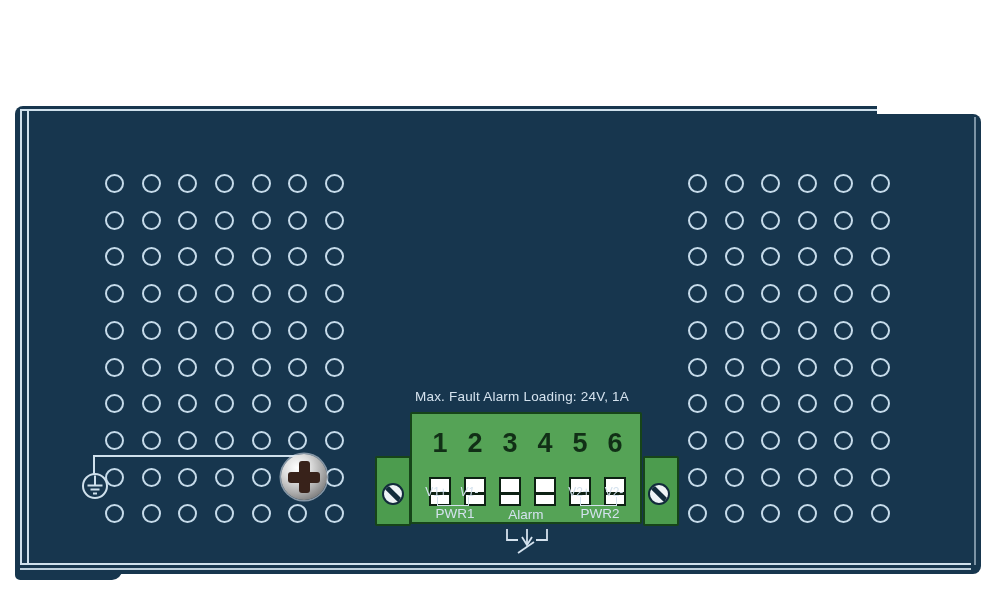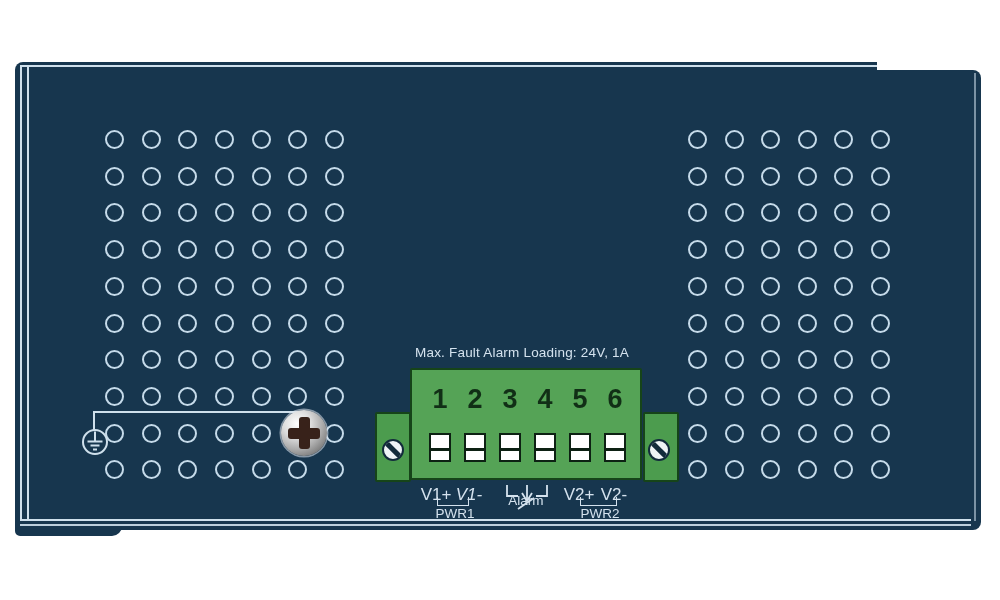--- a/index.html
+++ b/index.html
@@ -8,21 +8,21 @@
     --hole:#c6dbea;
     --text:#d4e2ee;
     --green:#55a356;
     --green-tab:#4c9c4e;
     --green-dark:#164419;
     --ink:#112f16;
   }
   html,body{margin:0;padding:0;background:#fff;}
   .stage{position:relative;width:1000px;height:600px;background:#fff;overflow:hidden;
          font-family:"Liberation Sans",sans-serif;}
-  .abs{position:absolute;}
+  .abs{position:absolute;margin-top:44px;}
   
   .chassis-a{left:15px;top:62px;width:862px;height:468px;background:var(--panel);
              border-radius:8px 0 0 8px;}
   .chassis-b{left:874px;top:70px;width:107px;height:460px;background:var(--panel);
              border-radius:0 8px 8px 0;}
   .foot{left:15px;top:521px;width:107px;height:15px;background:var(--panel);
         border-radius:0 0 10px 5px;}
   .pline{background:var(--line);}
   
   .hole{position:absolute;width:15px;height:15px;border:2.5px solid var(--hole);
@@ -42,21 +42,21 @@
   .tnum{position:absolute;top:16px;width:30px;text-align:center;font-size:27px;
         font-weight:bold;color:var(--ink);line-height:1;}
   .tsq{position:absolute;top:63px;width:18px;height:25px;background:#fff;
        border:2.5px solid #0d2113;}
   .tsq-div{position:absolute;left:0;right:0;top:13px;height:2.5px;background:#0d2113;}
   .tscrew{position:absolute;width:18px;height:18px;background:#eef3f6;
           border:2px solid #122b3b;border-radius:50%;overflow:hidden;}
   .tscrew::after{content:"";position:absolute;left:-2px;top:7px;width:24px;height:4.5px;
                  background:#122b3b;transform:rotate(45deg);}
   
-  .lbl{position:absolute;width:40px;text-align:center;font-size:17px;color:var(--text);}
+  .lbl{position:absolute;width:40px;text-align:center;font-size:12px;color:var(--text);}
   .lbl-big{position:absolute;width:80px;text-align:center;font-size:13.5px;color:var(--text);}
   .bracket{position:absolute;height:8px;border-left:1.7px solid var(--text);
            border-right:1.7px solid var(--text);border-bottom:1.7px solid var(--text);}
   
   .ratings{left:685px;top:480px;font-size:15.5px;line-height:18.5px;color:var(--text);
            letter-spacing:.2px;}
   .dcsym{display:inline-block;width:17px;height:12px;position:relative;vertical-align:-1px;margin:0 1px;}
   .dcsym::before{content:"";position:absolute;left:0;right:0;top:2px;height:2px;background:var(--text);}
   .dcsym::after{content:"";position:absolute;left:0;right:0;top:8px;border-top:2px dashed var(--text);}
   .acsym{font-size:17px;}
@@ -274,19 +274,19 @@
         <path d="M2,1 V12 H13"></path>
         <path d="M42,1 V12 H31"></path>
         <path d="M22,1 V16"></path>
         <path d="M17,9 L22,17 L27,9"></path>
         <path d="M13,25 L29,14"></path>
       </g>
     </svg>
   </div>
 
   <div class="lbl-big" style="left:415px;top:506px;">PWR1</div>
-  <div class="lbl-big" style="left:486px;top:493px;">Alarm</div>
+  <div class="lbl-big" style="left:486px;top:507px;">Alarm</div>
   <div class="lbl-big" style="left:560px;top:506px;">PWR2</div>
 
   <div class="abs ratings">
   </div>
 
 </div>
 
 </body></html>

